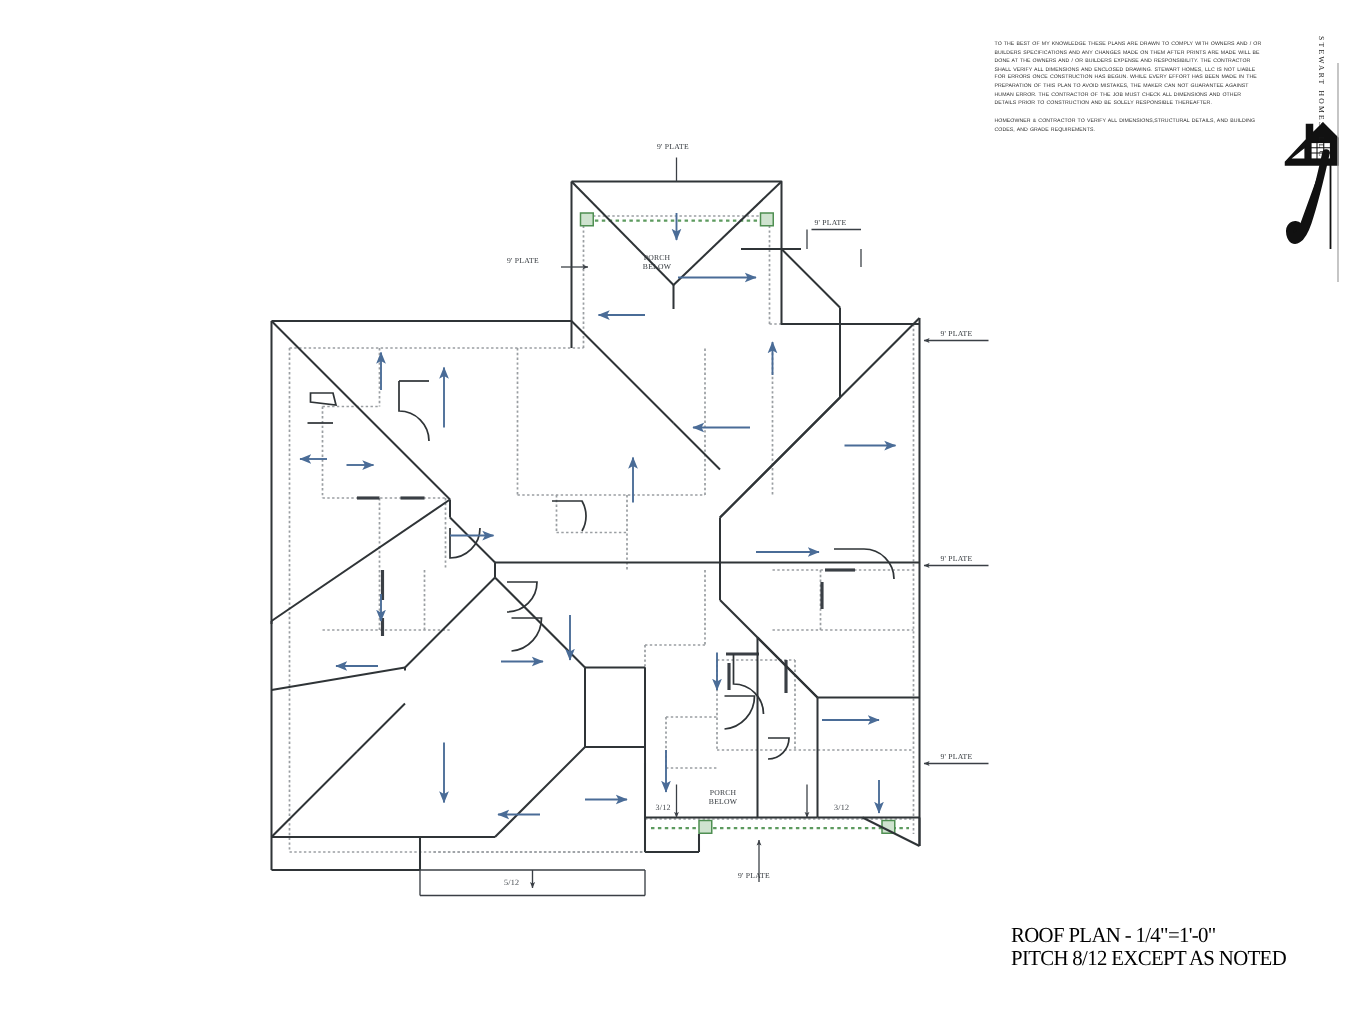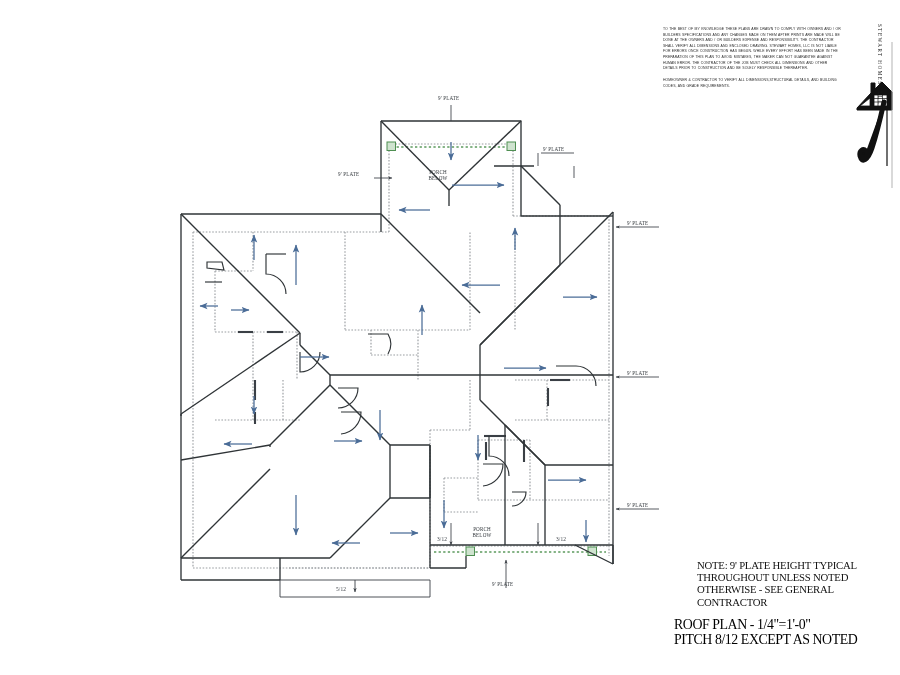--- a/index.html
+++ b/index.html
@@ -353,26 +353,20 @@
 
   <div class="plan-label pitch" style="left:437px; top:536px;">3/12</div>
   <div class="plan-label pitch" style="left:556px; top:536px;">3/12</div>
   <div class="plan-label pitch" style="left:336px; top:586px;">5/12</div>
 
   <div id="disclaimer">
     <p>TO THE BEST OF MY KNOWLEDGE THESE PLANS ARE DRAWN TO COMPLY WITH OWNERS AND / OR BUILDERS SPECIFICATIONS AND ANY CHANGES MADE ON THEM AFTER PRINTS ARE MADE WILL BE DONE AT THE OWNERS AND / OR BUILDERS EXPENSE AND RESPONSIBILITY. THE CONTRACTOR SHALL VERIFY ALL DIMENSIONS AND ENCLOSED DRAWING. STEWART HOMES, LLC IS NOT LIABLE FOR ERRORS ONCE CONSTRUCTION HAS BEGUN. WHILE EVERY EFFORT HAS BEEN MADE IN THE PREPARATION OF THIS PLAN TO AVOID MISTAKES, THE MAKER CAN NOT GUARANTEE AGAINST HUMAN ERROR. THE CONTRACTOR OF THE JOB MUST CHECK ALL DIMENSIONS AND OTHER DETAILS PRIOR TO CONSTRUCTION AND BE SOLELY RESPONSIBLE THEREAFTER.</p>
     <p>HOMEOWNER &amp; CONTRACTOR  TO VERIFY ALL DIMENSIONS,STRUCTURAL DETAILS, AND BUILDING CODES, AND GRADE REQUIREMENTS.</p>
   </div>
 
-  <div id="note-block">
-    <div class="note-line">NOTE: 9' PLATE HEIGHT TYPICAL</div>
-    <div class="note-line">THROUGHOUT UNLESS NOTED</div>
-    <div class="note-line">OTHERWISE - SEE GENERAL</div>
-    <div class="note-line">CONTRACTOR</div>
-  </div>
 
   <div id="title-block">
     <div class="title-line">ROOF PLAN - 1/4"=1'-0"</div>
     <div class="title-line">PITCH 8/12 EXCEPT AS NOTED</div>
   </div>
 
   <svg id="logo" viewBox="0 0 44 170">
     <g>
       <path d="M3,72 L17,57 L17,47 L21,47 L21,53 L28,46 L38,56 L38,74 L3,74 Z" fill="#111" stroke="#111" stroke-width="1"></path>
       <rect x="20" y="59" width="13" height="11" fill="#fff" stroke="#111" stroke-width="0.8"></rect>

